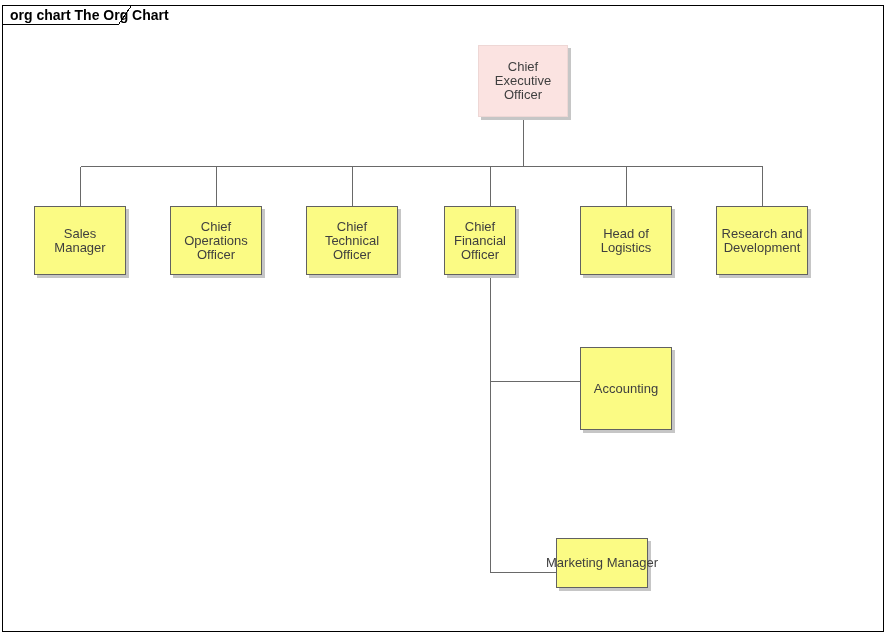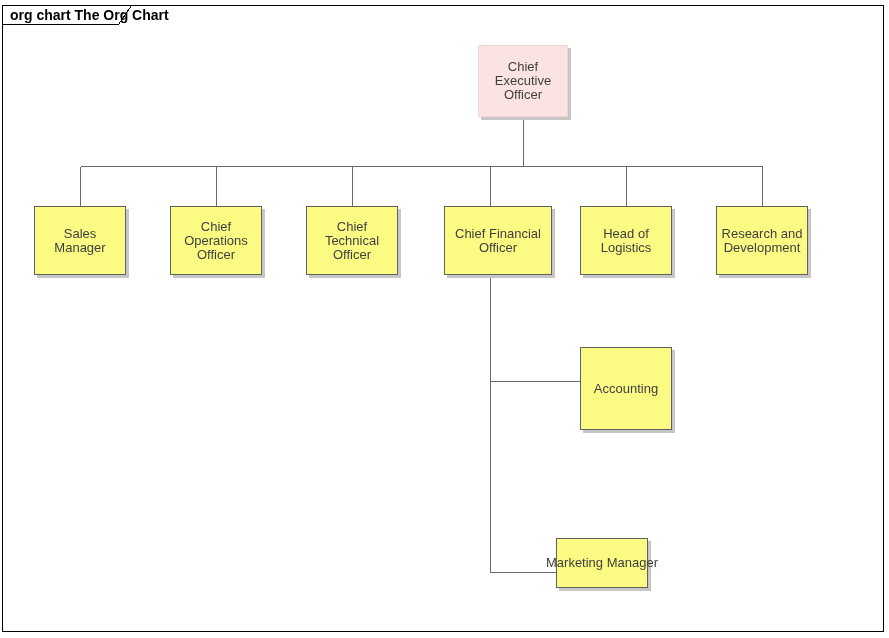--- a/index.html
+++ b/index.html
@@ -51,21 +51,21 @@
     border: 1px solid #eed7d5;
   }
   .node.tight {
     padding: 2px 0;
   }
   
   .n-ceo        { left: 478px; top: 45px;  width: 90px; height: 72px; }
   .n-sales      { left: 34px;  top: 206px; width: 92px; height: 69px; }
   .n-coo        { left: 170px; top: 206px; width: 92px; height: 69px; }
   .n-cto        { left: 306px; top: 206px; width: 92px; height: 69px; }
-  .n-cfo        { left: 444px; top: 206px; width: 108px; height: 69px; }
+  .n-cfo        { left: 444px; top: 206px; width: 72px; height: 69px; }
   .n-logistics  { left: 580px; top: 206px; width: 92px; height: 69px; }
   .n-rnd        { left: 716px; top: 206px; width: 92px; height: 69px; }
   .n-accounting { left: 580px; top: 347px; width: 92px; height: 83px; }
   .n-marketing  { left: 556px; top: 538px; width: 92px; height: 50px; }
 </style>
 </head>
 <body>
 
 <div class="canvas">
 

